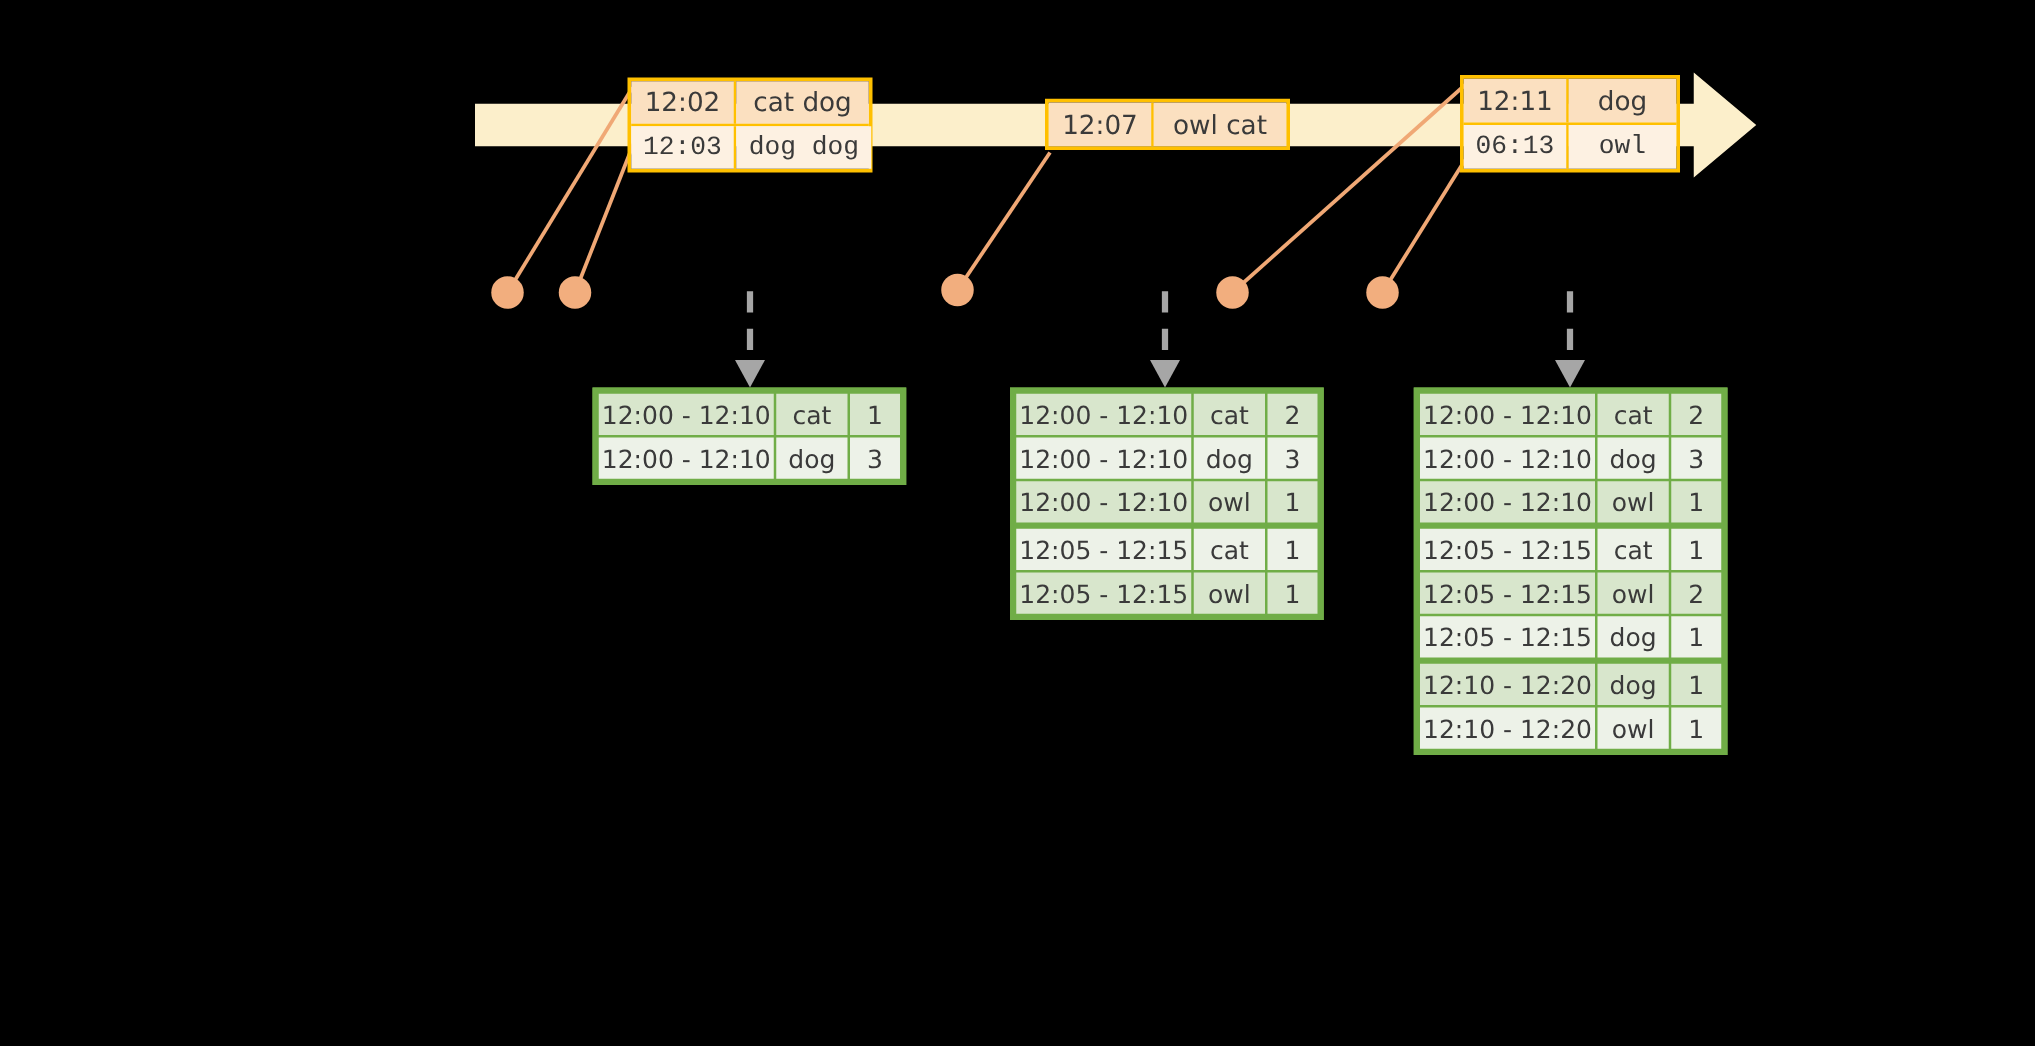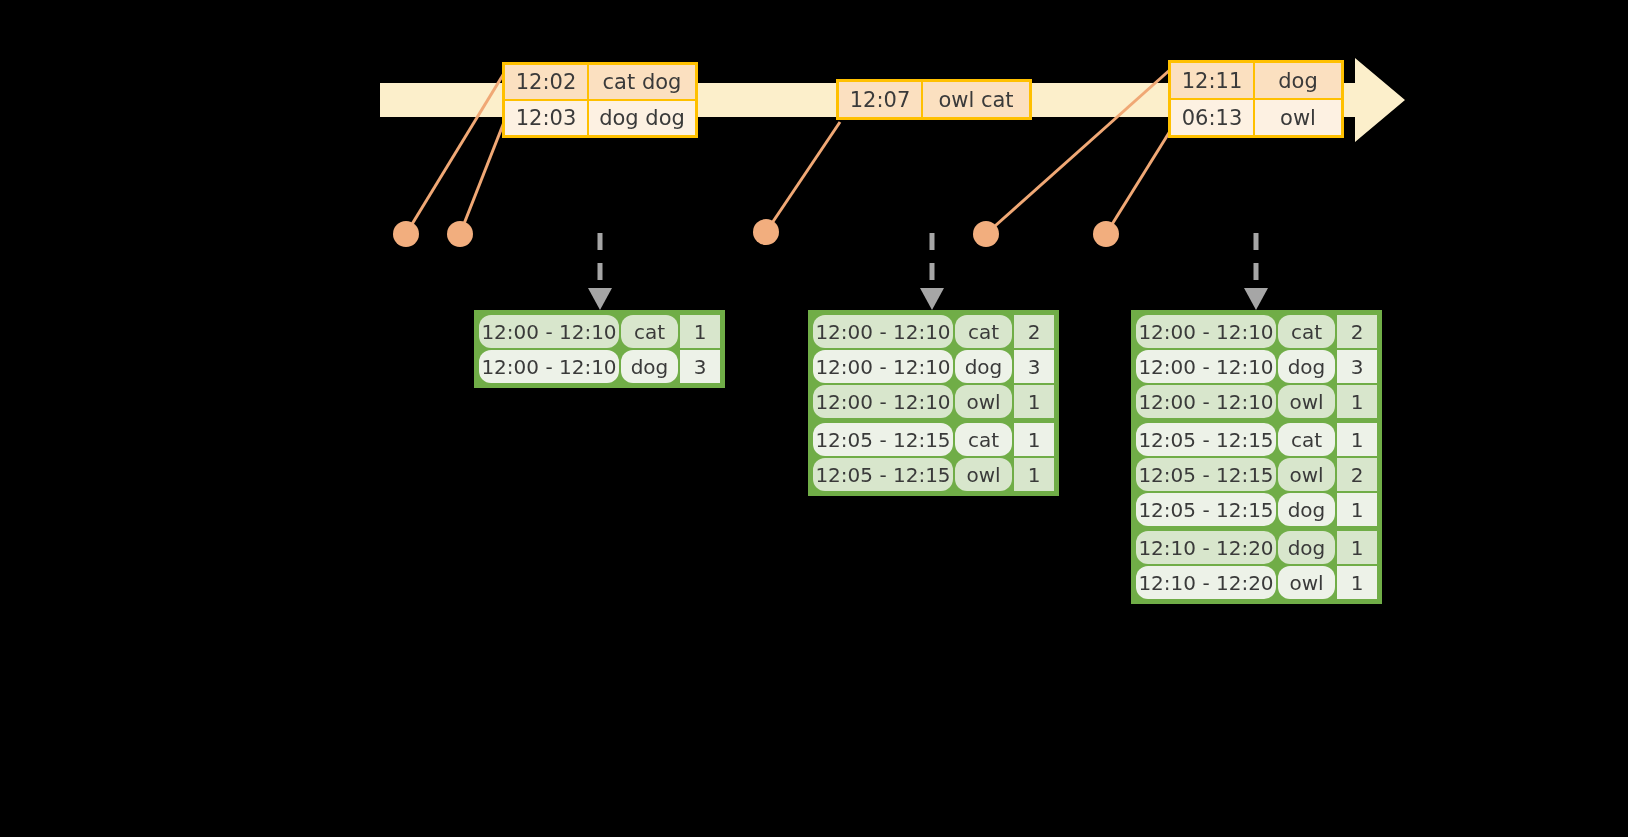--- a/index.html
+++ b/index.html
@@ -37,20 +37,21 @@
     display: flex;
     flex-direction: column;
   }
   .evt-row {
     display: flex;
     flex: 1 1 0;
     min-height: 0;
   }
   .evt-row + .evt-row {
     border-top: 2px solid #FFC000;
+    font-family: Liberation Mono, monospace;
   }
   .evt-row.shade-a .evt-time,
   .evt-row.shade-a .evt-val { background: #FBE0C0; }
   .evt-row.shade-b .evt-time,
   .evt-row.shade-b .evt-val { background: #FDF1E2; }
   .evt-time {
     width: 84px;
     flex: 0 0 84px;
     display: flex;
     align-items: center;
@@ -92,22 +93,22 @@
   .res-cell {
     display: flex;
     align-items: center;
     justify-content: center;
     font-size: 20px;
     color: #3a3a3a;
     box-sizing: border-box;
   }
   .res-row.shade-a .res-cell { background: #D8E6CC; }
   .res-row.shade-b .res-cell { background: #EDF2E8; }
-  .c-window { flex: 0 0 140px; border-radius: 12px; }
-  .c-word   { flex: 0 0 57px; border-radius: 12px; }
+  .c-window { flex: 0 0 140px; }
+  .c-word   { flex: 0 0 57px; }
   .c-count  { flex: 0 0 40px; }
 </style>
 </head>
 <body>
 
 <div id="stage">
 
   <svg class="layer" viewBox="0 0 1628 837">
 
     <g>

